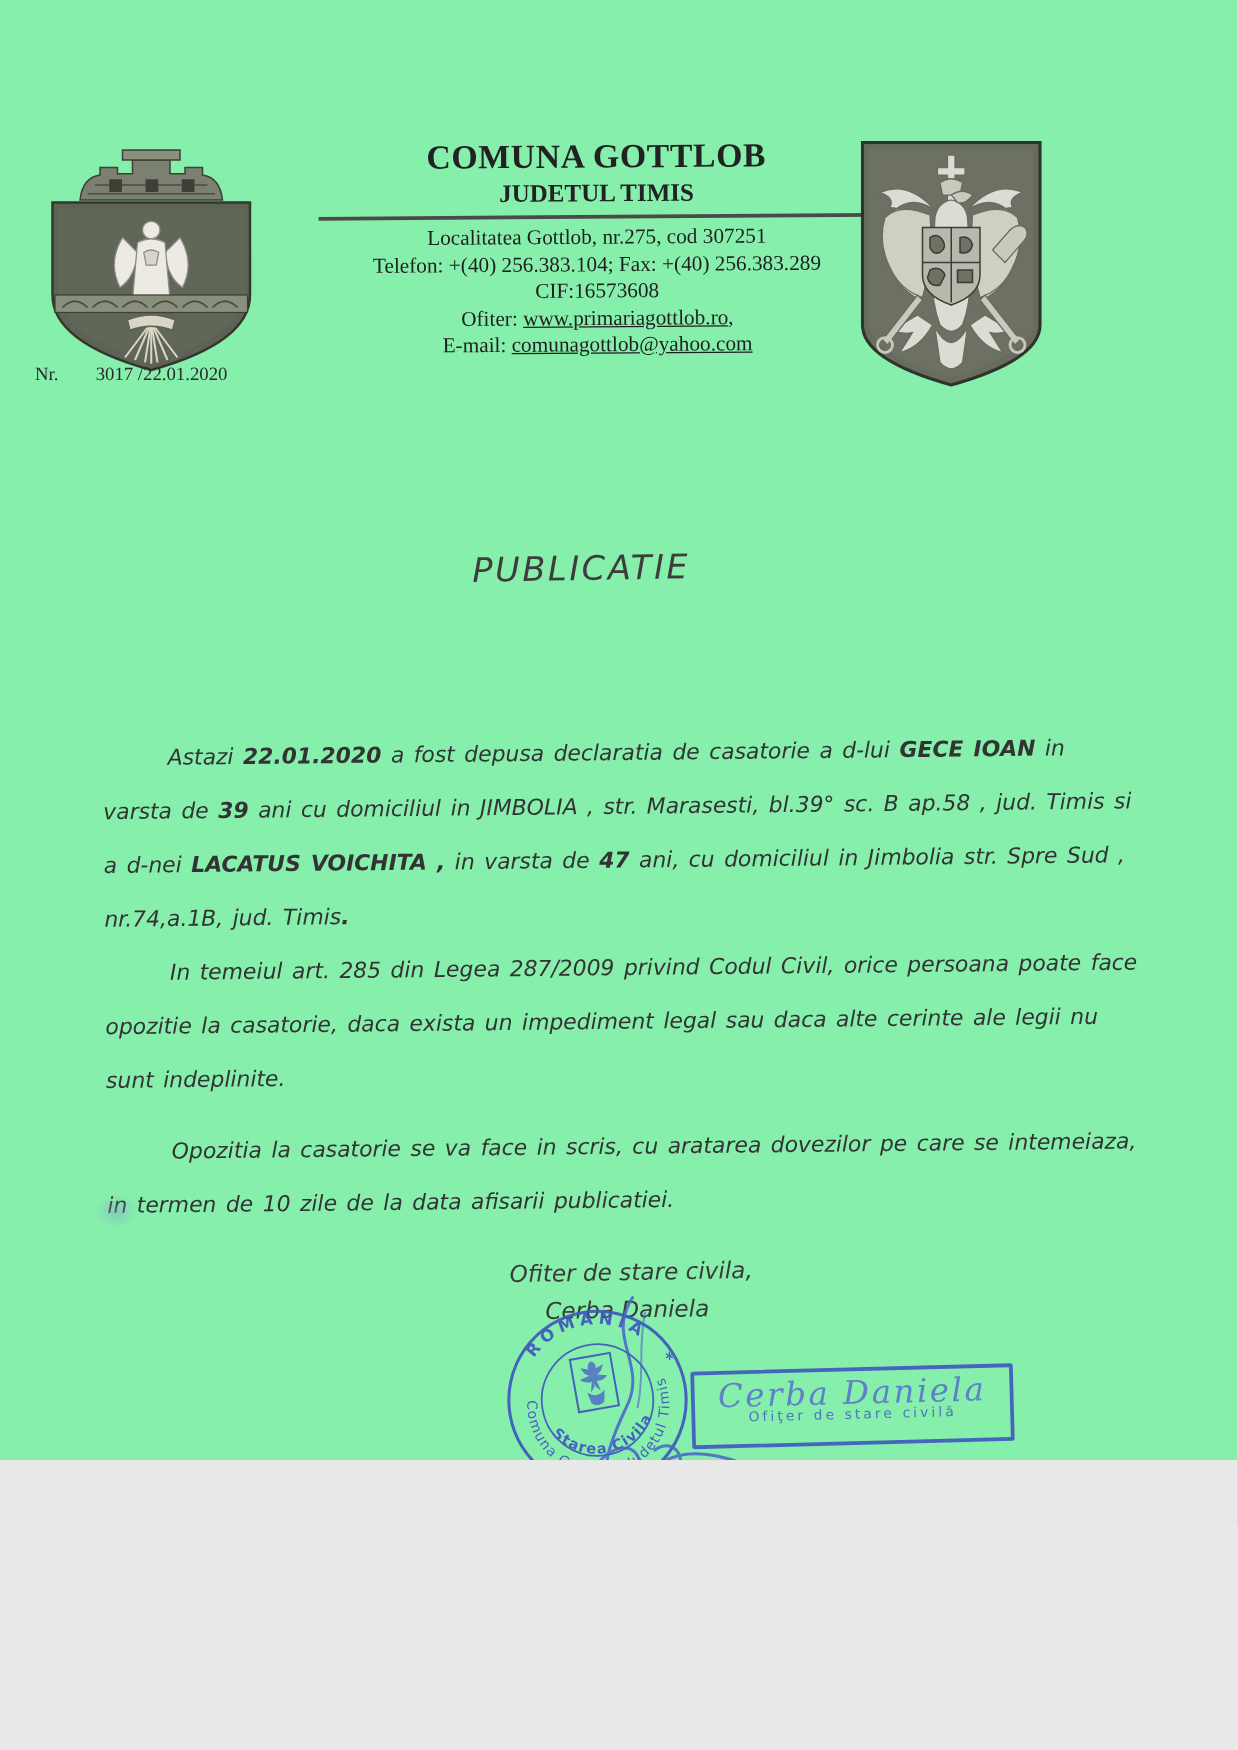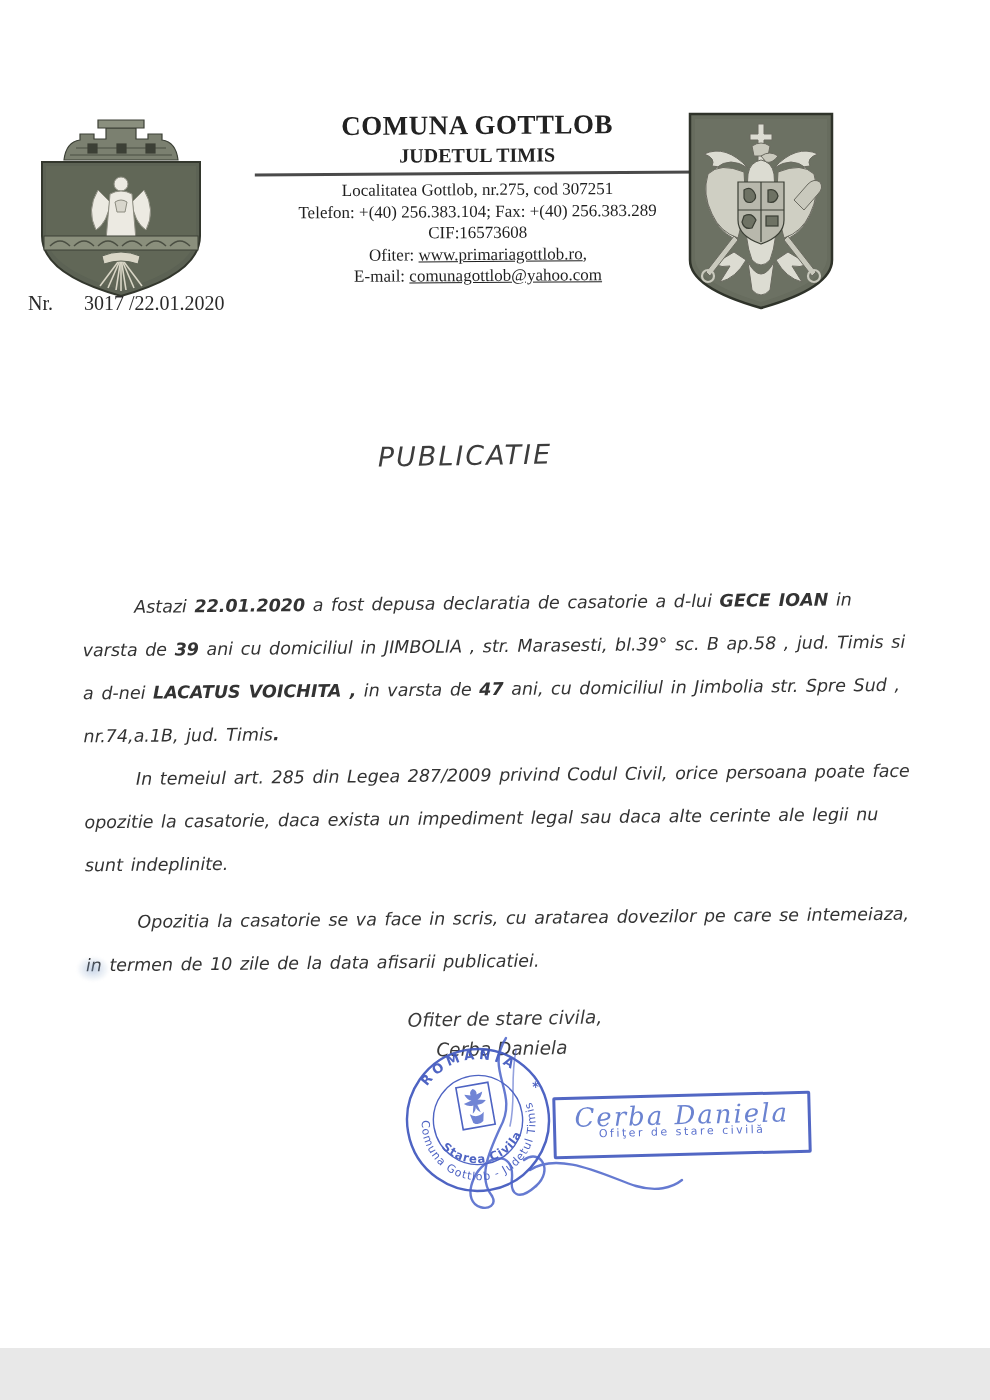--- a/index.html
+++ b/index.html
@@ -1,28 +1,28 @@
 <!DOCTYPE html>
 <html><head>
 <meta charset="utf-8">
 <style>
   html,body{margin:0;padding:0;background:#e8e8e8;}
-  .page{position:relative;width:990px;height:1348px;margin:0 auto;background:#ffffff;
+  .page{position:relative;width:990px;height:1168px;margin:0 auto;background:#86efac;
         overflow:hidden;font-family:"Liberation Serif",serif;color:#2b2b2b;}
   
   .arms-left{position:absolute;left:36px;top:118px;width:170px;height:182px;}
   .arms-right{position:absolute;left:686px;top:110px;width:150px;height:202px;}
   .hdr{position:absolute;left:255px;top:110px;width:445px;text-align:center;transform:rotate(-0.4deg);}
   .hdr .org{font-size:27px;font-weight:bold;letter-spacing:.5px;color:#222;}
   .hdr .county{font-size:20px;font-weight:bold;margin-top:3px;color:#222;}
   .hdr .rule{border-top:3px solid #4a4a4a;margin:5px 0 4px 0;}
   .hdr .line{font-size:17px;line-height:21.5px;color:#1f1f1f;}
   .hdr .u{text-decoration:underline;}
   
-  .nr{position:absolute;left:28px;top:292px;font-size:20px;color:#2a2a2a;}
+  .nr{position:absolute;left:28px;top:292px;font-size:15px;color:#2a2a2a;}
   .nr .num{margin-left:26px;}
   
   .title{position:absolute;left:0;right:60px;top:440px;text-align:center;
          font-family:"DejaVu Sans",sans-serif;font-style:italic;font-size:27px;
          letter-spacing:2px;color:#3d3d3d;transform:rotate(-1deg);}
   
   .bodytxt{position:absolute;left:84px;top:582px;width:828px;
            font-family:"DejaVu Sans",sans-serif;font-style:italic;font-size:17.5px;
            line-height:43px;color:#333;transform:rotate(-0.6deg);word-spacing:2px;}
   .bodytxt p{margin:0;text-indent:52px;}

